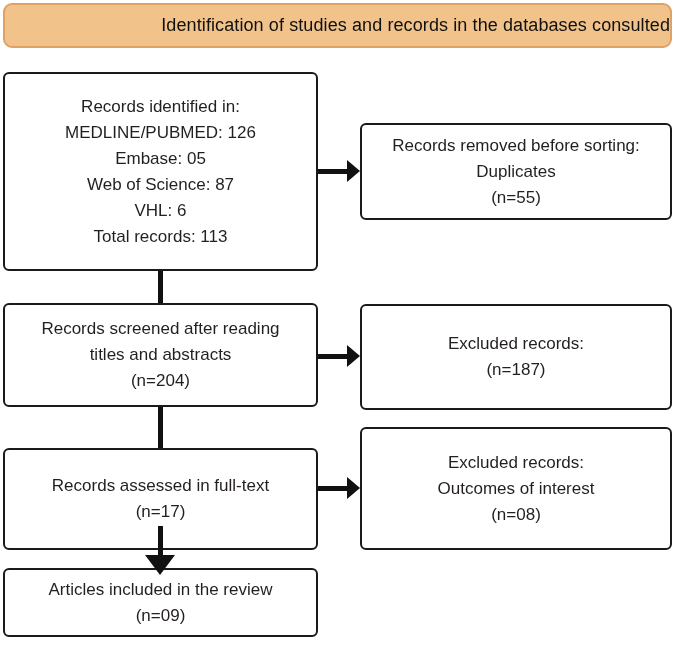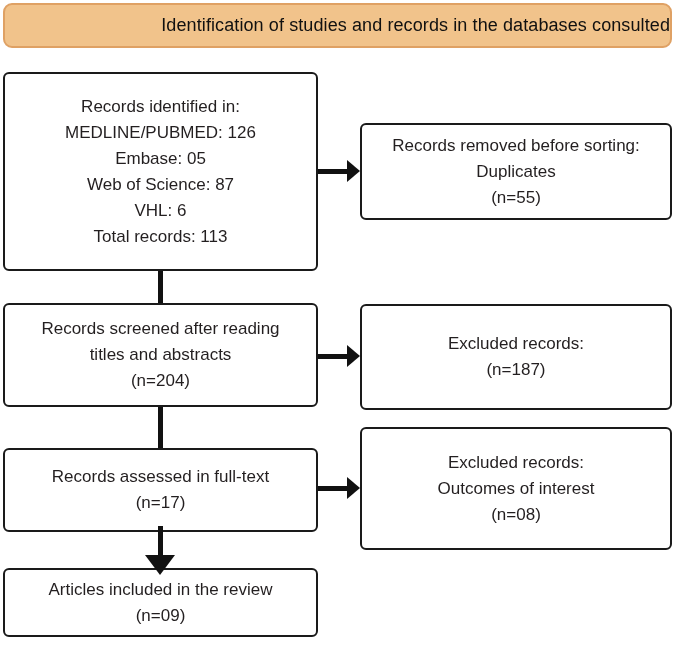--- a/index.html
+++ b/index.html
@@ -56,21 +56,21 @@
     <div>VHL: 6</div>
     <div>Total records: 113</div>
   </div>
 
   <div class="box col-left" style="top:303px;height:104px">
     <div>Records screened after reading</div>
     <div>titles and abstracts</div>
     <div>(n=204)</div>
   </div>
 
-  <div class="box col-left" style="top:448px;height:84px">
+  <div class="box col-left" style="top:448px;height:102px">
     <div>Records assessed in full-text</div>
     <div>(n=17)</div>
   </div>
 
   <div class="box col-left" style="top:568px;height:69px">
     <div>Articles included in the review</div>
     <div>(n=09)</div>
   </div>
 
   <div class="box col-right" style="top:123px;height:97px">

